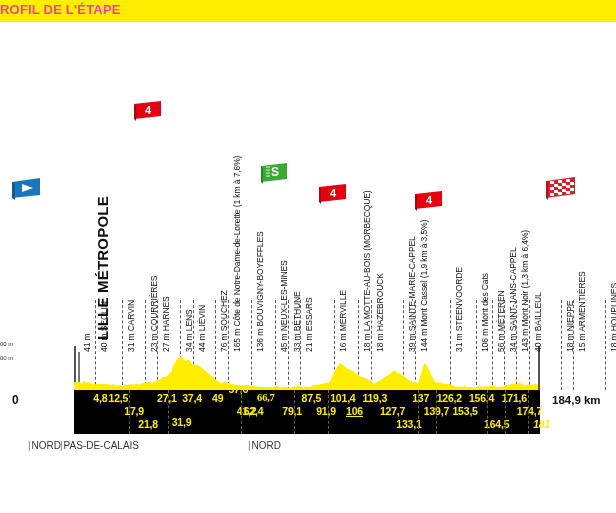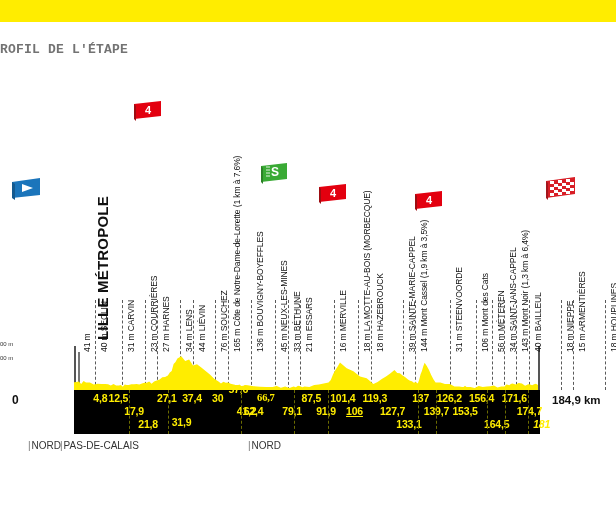--- a/index.html
+++ b/index.html
@@ -11,23 +11,22 @@
   .page{position:relative;width:616px;height:513px;}
 
   
   .header-bar{
     position:absolute;left:0;top:0;width:616px;height:22px;
     background:#ffed00;
   }
   .header-title{
     position:absolute;left:0;top:2px;
     font-size:13px;font-weight:bold;letter-spacing:.2px;
-    color:#737373;white-space:nowrap;
-    font-family:Liberation Mono, monospace;
-    margin-top:40px;
+    color:#ec4899;white-space:nowrap;
+    font-family:Liberation Sans, sans-serif;
   }
 
   
   .deniv{
     position:absolute;left:236px;top:28px;
     background:#111111;color:#ffed00;
     font-size:11px;font-weight:bold;letter-spacing:.3px;
     padding:3px 7px 4px 7px;white-space:nowrap;
   }
   .axisline{
@@ -247,21 +246,21 @@
   <div class="kmtotal">184,9 km</div>
   <div id="km-layer">
       <div class="kmlab" style="left: 93.305px; top: 392px;">4,8</div>
       <div class="kmlab" style="left: 108.515px; top: 392px;">12,5</div>
       <div class="kmlab" style="left: 124.31px; top: 405px;">17,9</div>
       <div class="kmlab" style="left: 138.35px; top: 418px;">21,8</div>
       <div class="kmlab" style="left: 157.07px; top: 392px;">27,1</div>
       <div class="kmlab" style="left: 171.695px; top: 416px;">31,9</div>
       <div class="kmlab" style="left: 182.225px; top: 392px;">37,4</div>
       <div class="kmlab" style="left: 196.85px; top: 405px; margin-left: 40px;">41,2</div>
-      <div class="kmlab" style="left: 212.06px; top: 392px;">30</div>
+      <div class="kmlab" style="left: 212.06px; top: 392px;">49</div>
       <div class="kmlab" style="left: 228.44px; top: 383px;">57,6</div>
       <div class="kmlab" style="left: 243.65px; top: 405px;">62,4</div>
       <div class="kmlab" style="left: 257.105px; top: 392px; font-family: Liberation Serif, serif;">66,7</div>
       <div class="kmlab" style="left: 282.26px; top: 405px;">79,1</div>
       <div class="kmlab" style="left: 301.565px; top: 392px;">87,5</div>
       <div class="kmlab" style="left: 316.19px; top: 405px;">91,9</div>
       <div class="kmlab" style="left: 330.23px; top: 392px;">101,4</div>
       <div class="kmlab" style="left: 346.025px; top: 405px; text-decoration: underline;">106</div>
       <div class="kmlab" style="left: 362.405px; top: 392px;">119,3</div>
       <div class="kmlab" style="left: 379.955px; top: 405px;">127,7</div>

